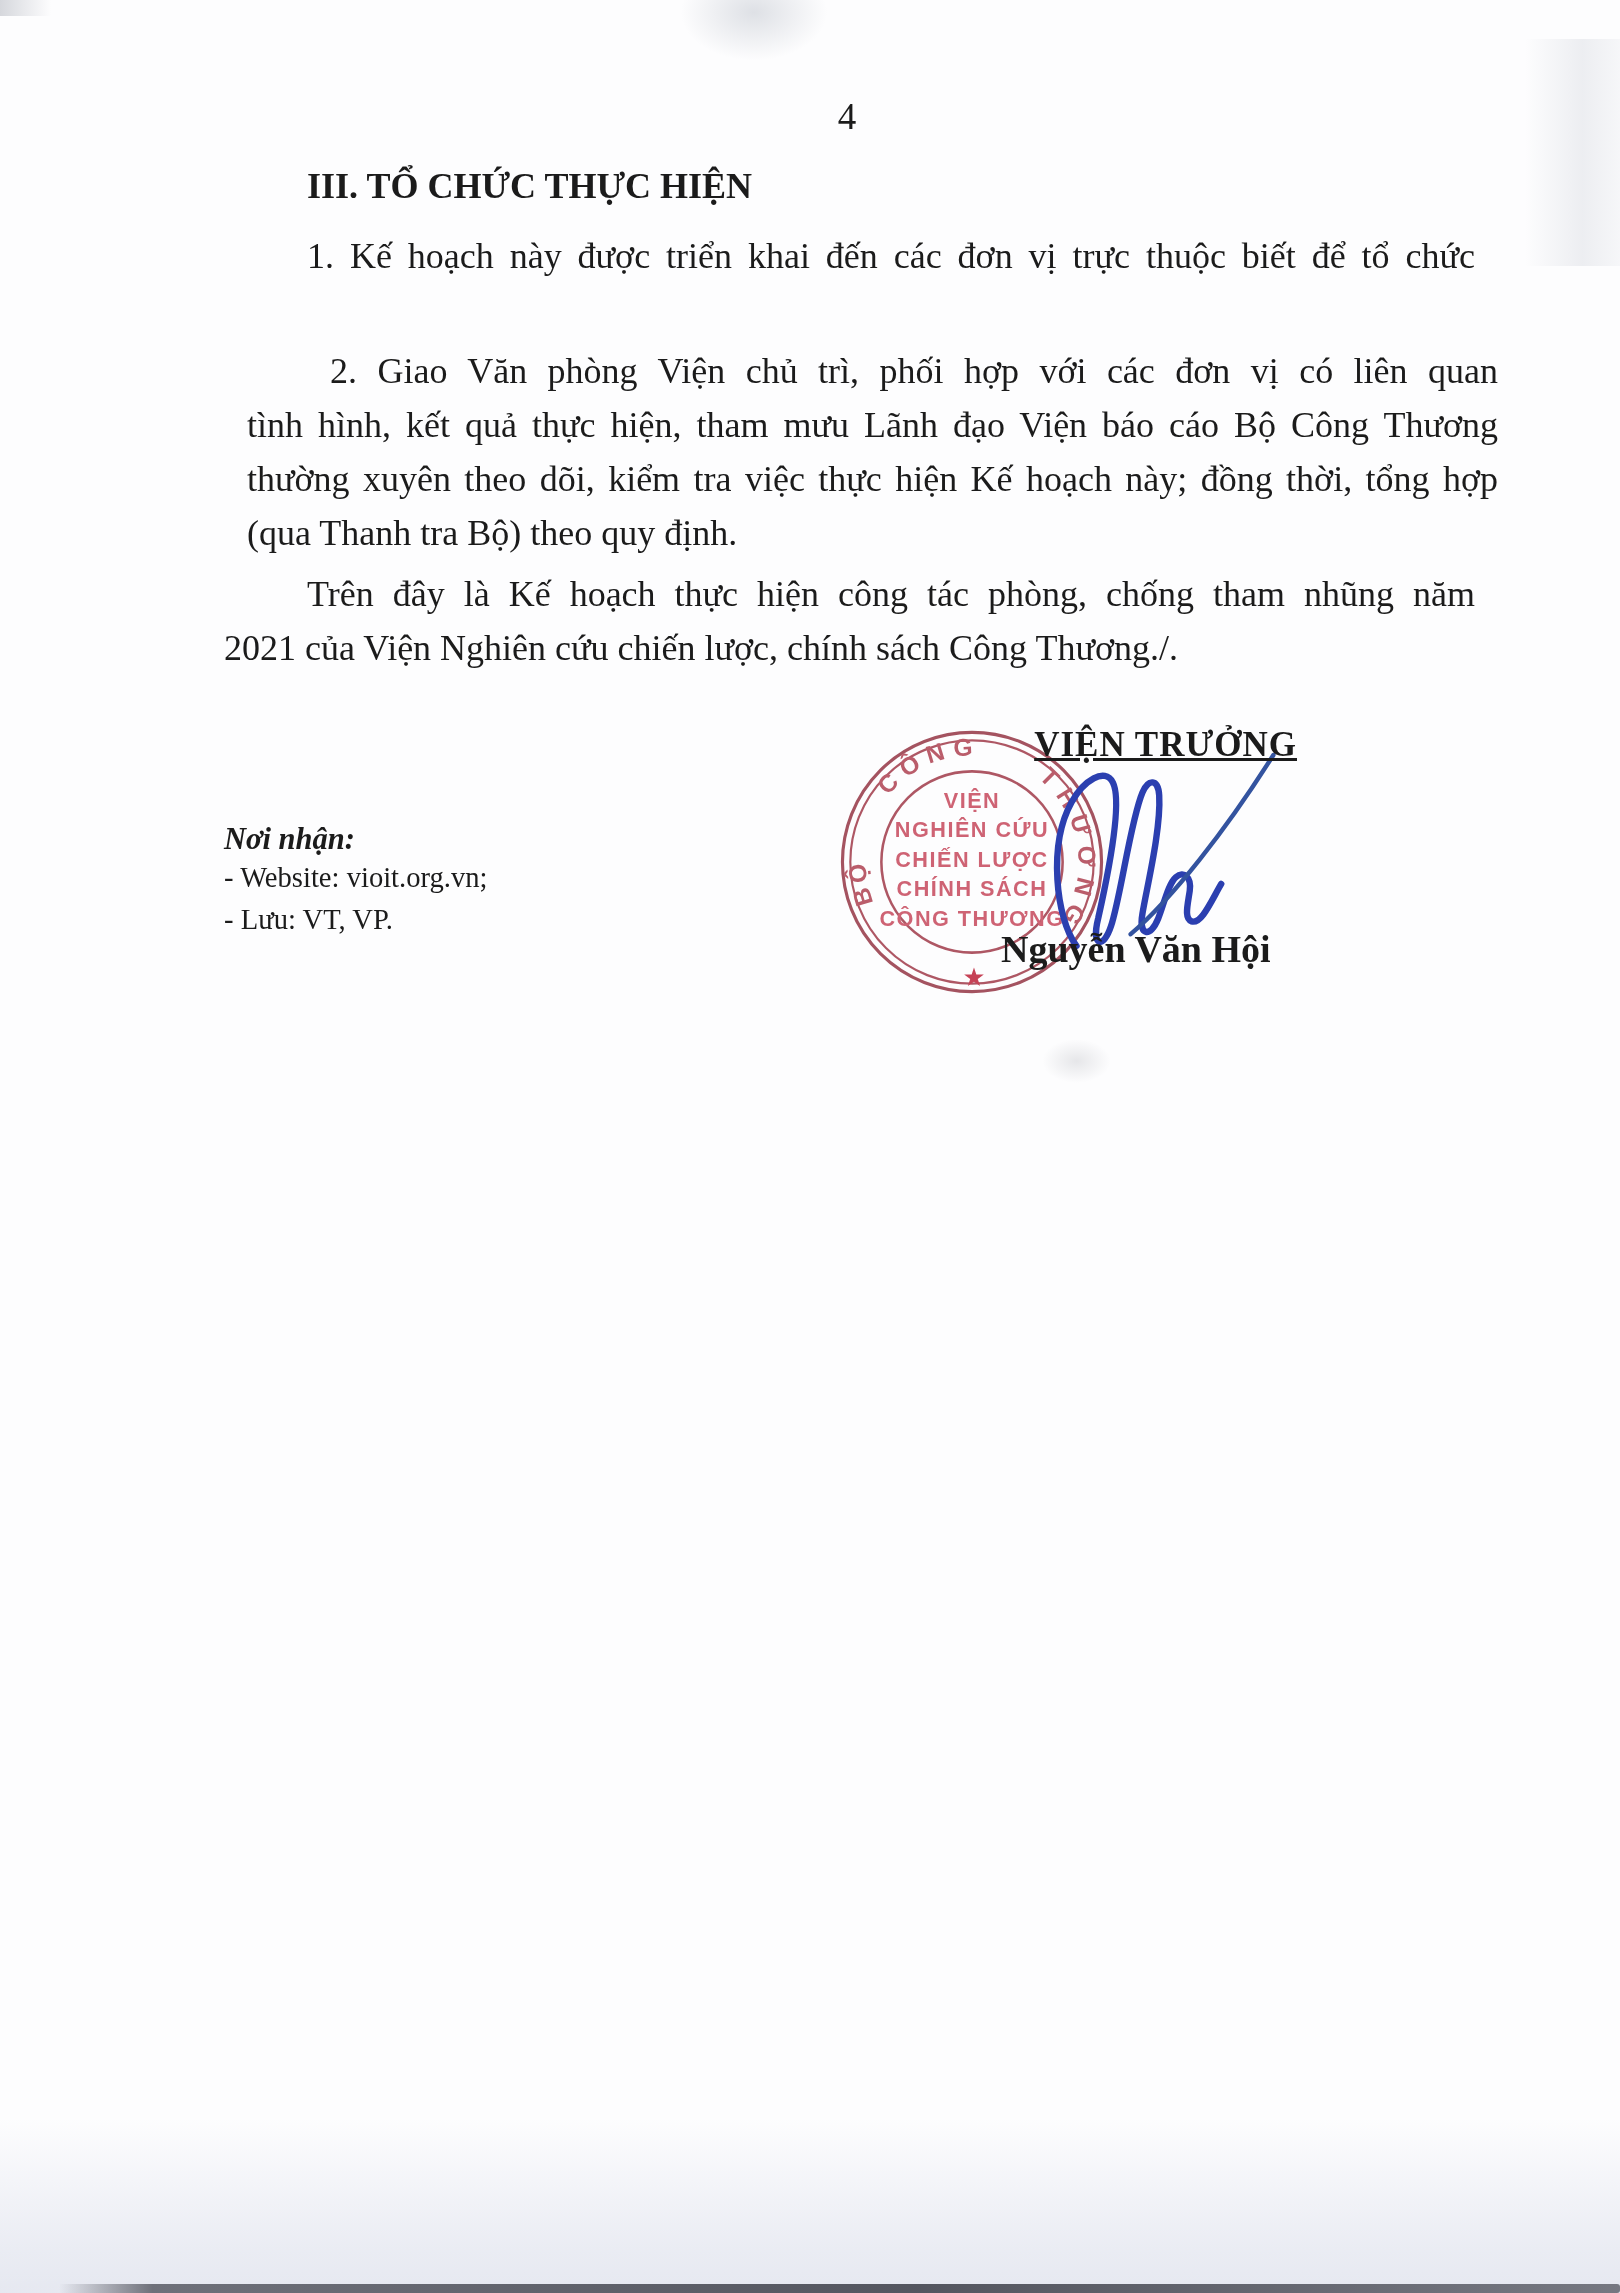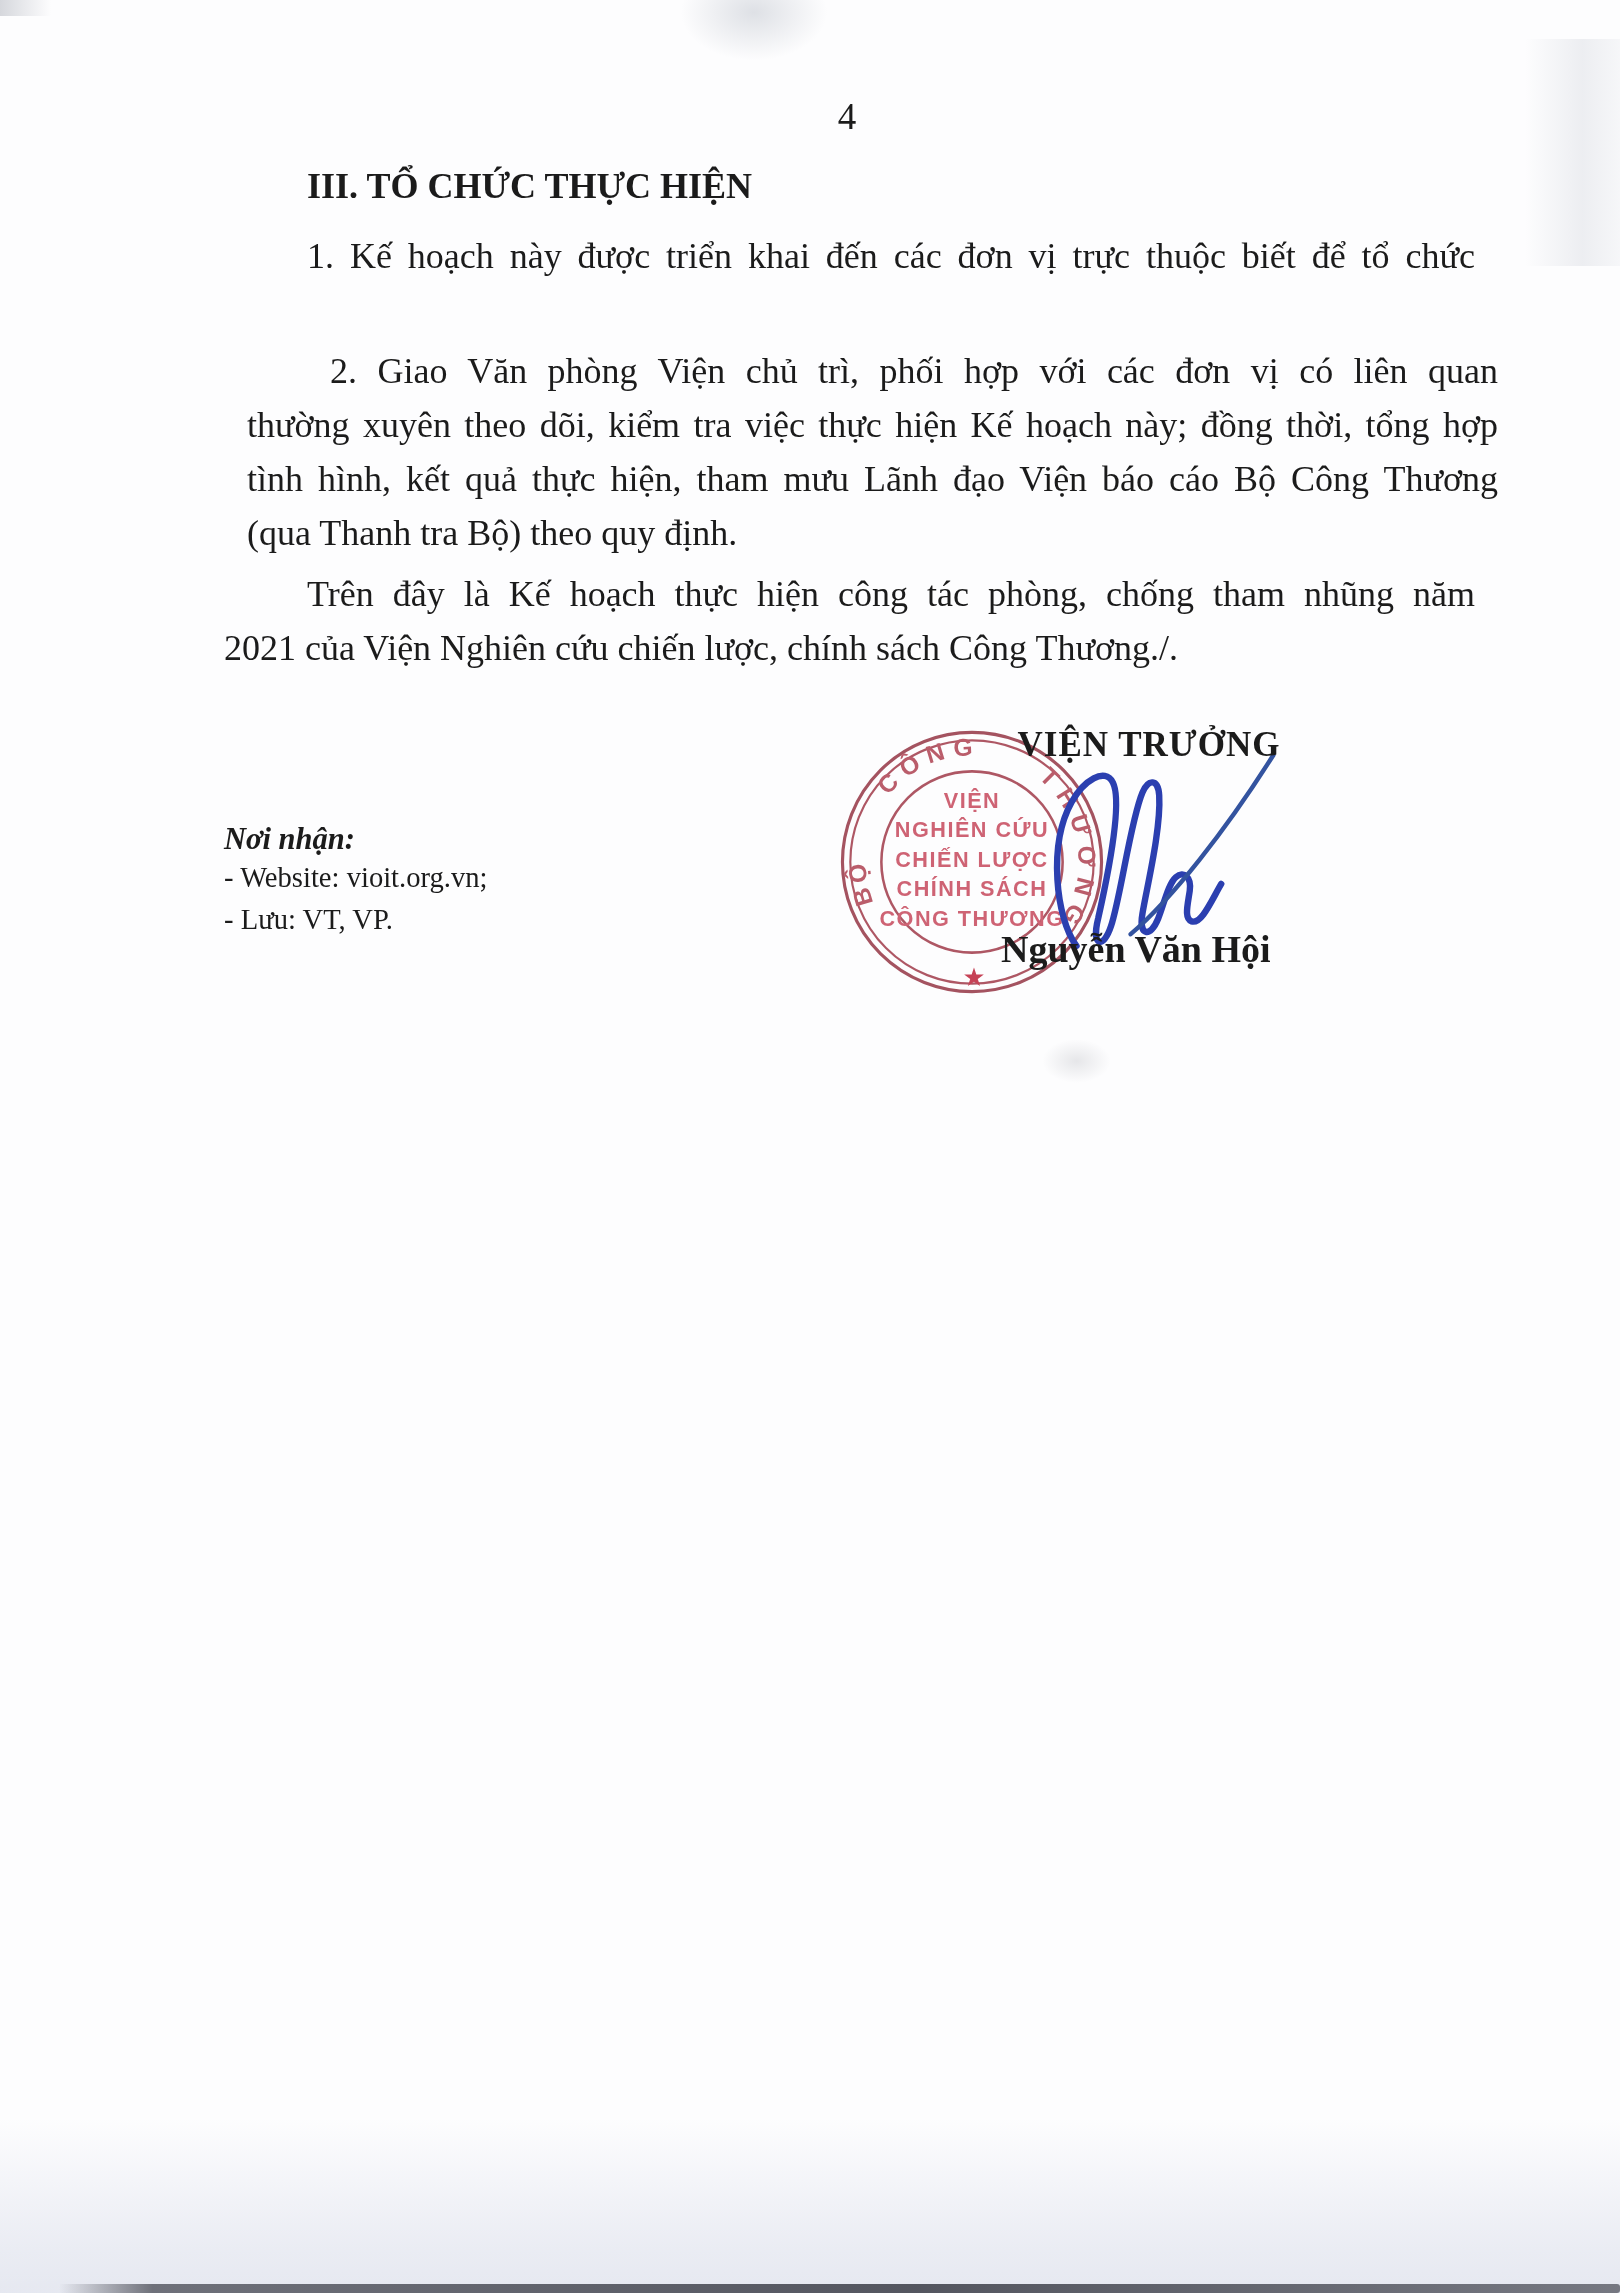--- a/index.html
+++ b/index.html
@@ -35,21 +35,21 @@
   .para .line.first { text-indent:83px;font-family:Liberation Serif, serif; }
   .para .line.last { text-align-last:left; }
   .p1 { top:229px; }
   .p2 { top:344px;margin-left:23px; }
   .p3 { top:567px; }
   .recipients { position:absolute; left:224px; top:782px;margin-top:40px; }
   .recipients .label { font-size:30.5px; font-weight:bold; font-style:italic; }
   .recipients .item { font-size:28.6px; line-height:42px; }
   .recipients .item:first-of-type { margin-top:7.9px; }
   .sign-title { position:absolute; left:1001px; top:725px; width:296px;
-    text-align:center; font-size:35px; font-weight:bold; letter-spacing:1px; white-space:nowrap; z-index:5; }
+    text-align:right; font-size:35px; font-weight:bold; letter-spacing:1px; white-space:nowrap; z-index:5;text-decoration:underline; }
   .signer-name { position:absolute; left:1001px; top:927px; width:296px;
     text-align:left; font-size:38px; font-weight:bold; white-space:nowrap; z-index:5; }
   
   .stamp-svg { position:absolute; left:839px; top:729px; width:266px; height:266px; z-index:2; opacity:.92; }
   .sig-svg { position:absolute; left:1044px; top:741px; width:256px; height:219px; z-index:4; }
   .stamp-inner-line { font-family:"Liberation Sans","DejaVu Sans",sans-serif; font-weight:bold; letter-spacing:1.5px; }
   .stamp-ring-text { font-family:"Liberation Sans","DejaVu Sans",sans-serif; font-weight:bold; }
 </style>
 </head>
 <body>
@@ -66,22 +66,22 @@
   <div class="page-number">4</div>
 
   <div class="heading">III. TỔ CHỨC THỰC HIỆN</div>
 
   <div class="para p1">
     <div class="line full first">1. Kế hoạch này được triển khai đến các đơn vị trực thuộc biết để tổ chức</div>
   </div>
 
   <div class="para p2">
     <div class="line full first">2. Giao Văn phòng Viện chủ trì, phối hợp với các đơn vị có liên quan</div>
+    <div class="line full">tình hình, kết quả thực hiện, tham mưu Lãnh đạo Viện báo cáo Bộ Công Thương</div>
     <div class="line full">thường xuyên theo dõi, kiểm tra việc thực hiện Kế hoạch này; đồng thời, tổng hợp</div>
-    <div class="line full">tình hình, kết quả thực hiện, tham mưu Lãnh đạo Viện báo cáo Bộ Công Thương</div>
     <div class="line last">(qua Thanh tra Bộ) theo quy định.</div>
   </div>
 
   <div class="para p3">
     <div class="line full first">Trên đây là Kế hoạch thực hiện công tác phòng, chống tham nhũng năm</div>
     <div class="line last">2021 của Viện Nghiên cứu chiến lược, chính sách Công Thương./.</div>
   </div>
 
   <div class="recipients">
     <div class="label">Nơi nhận:</div>

